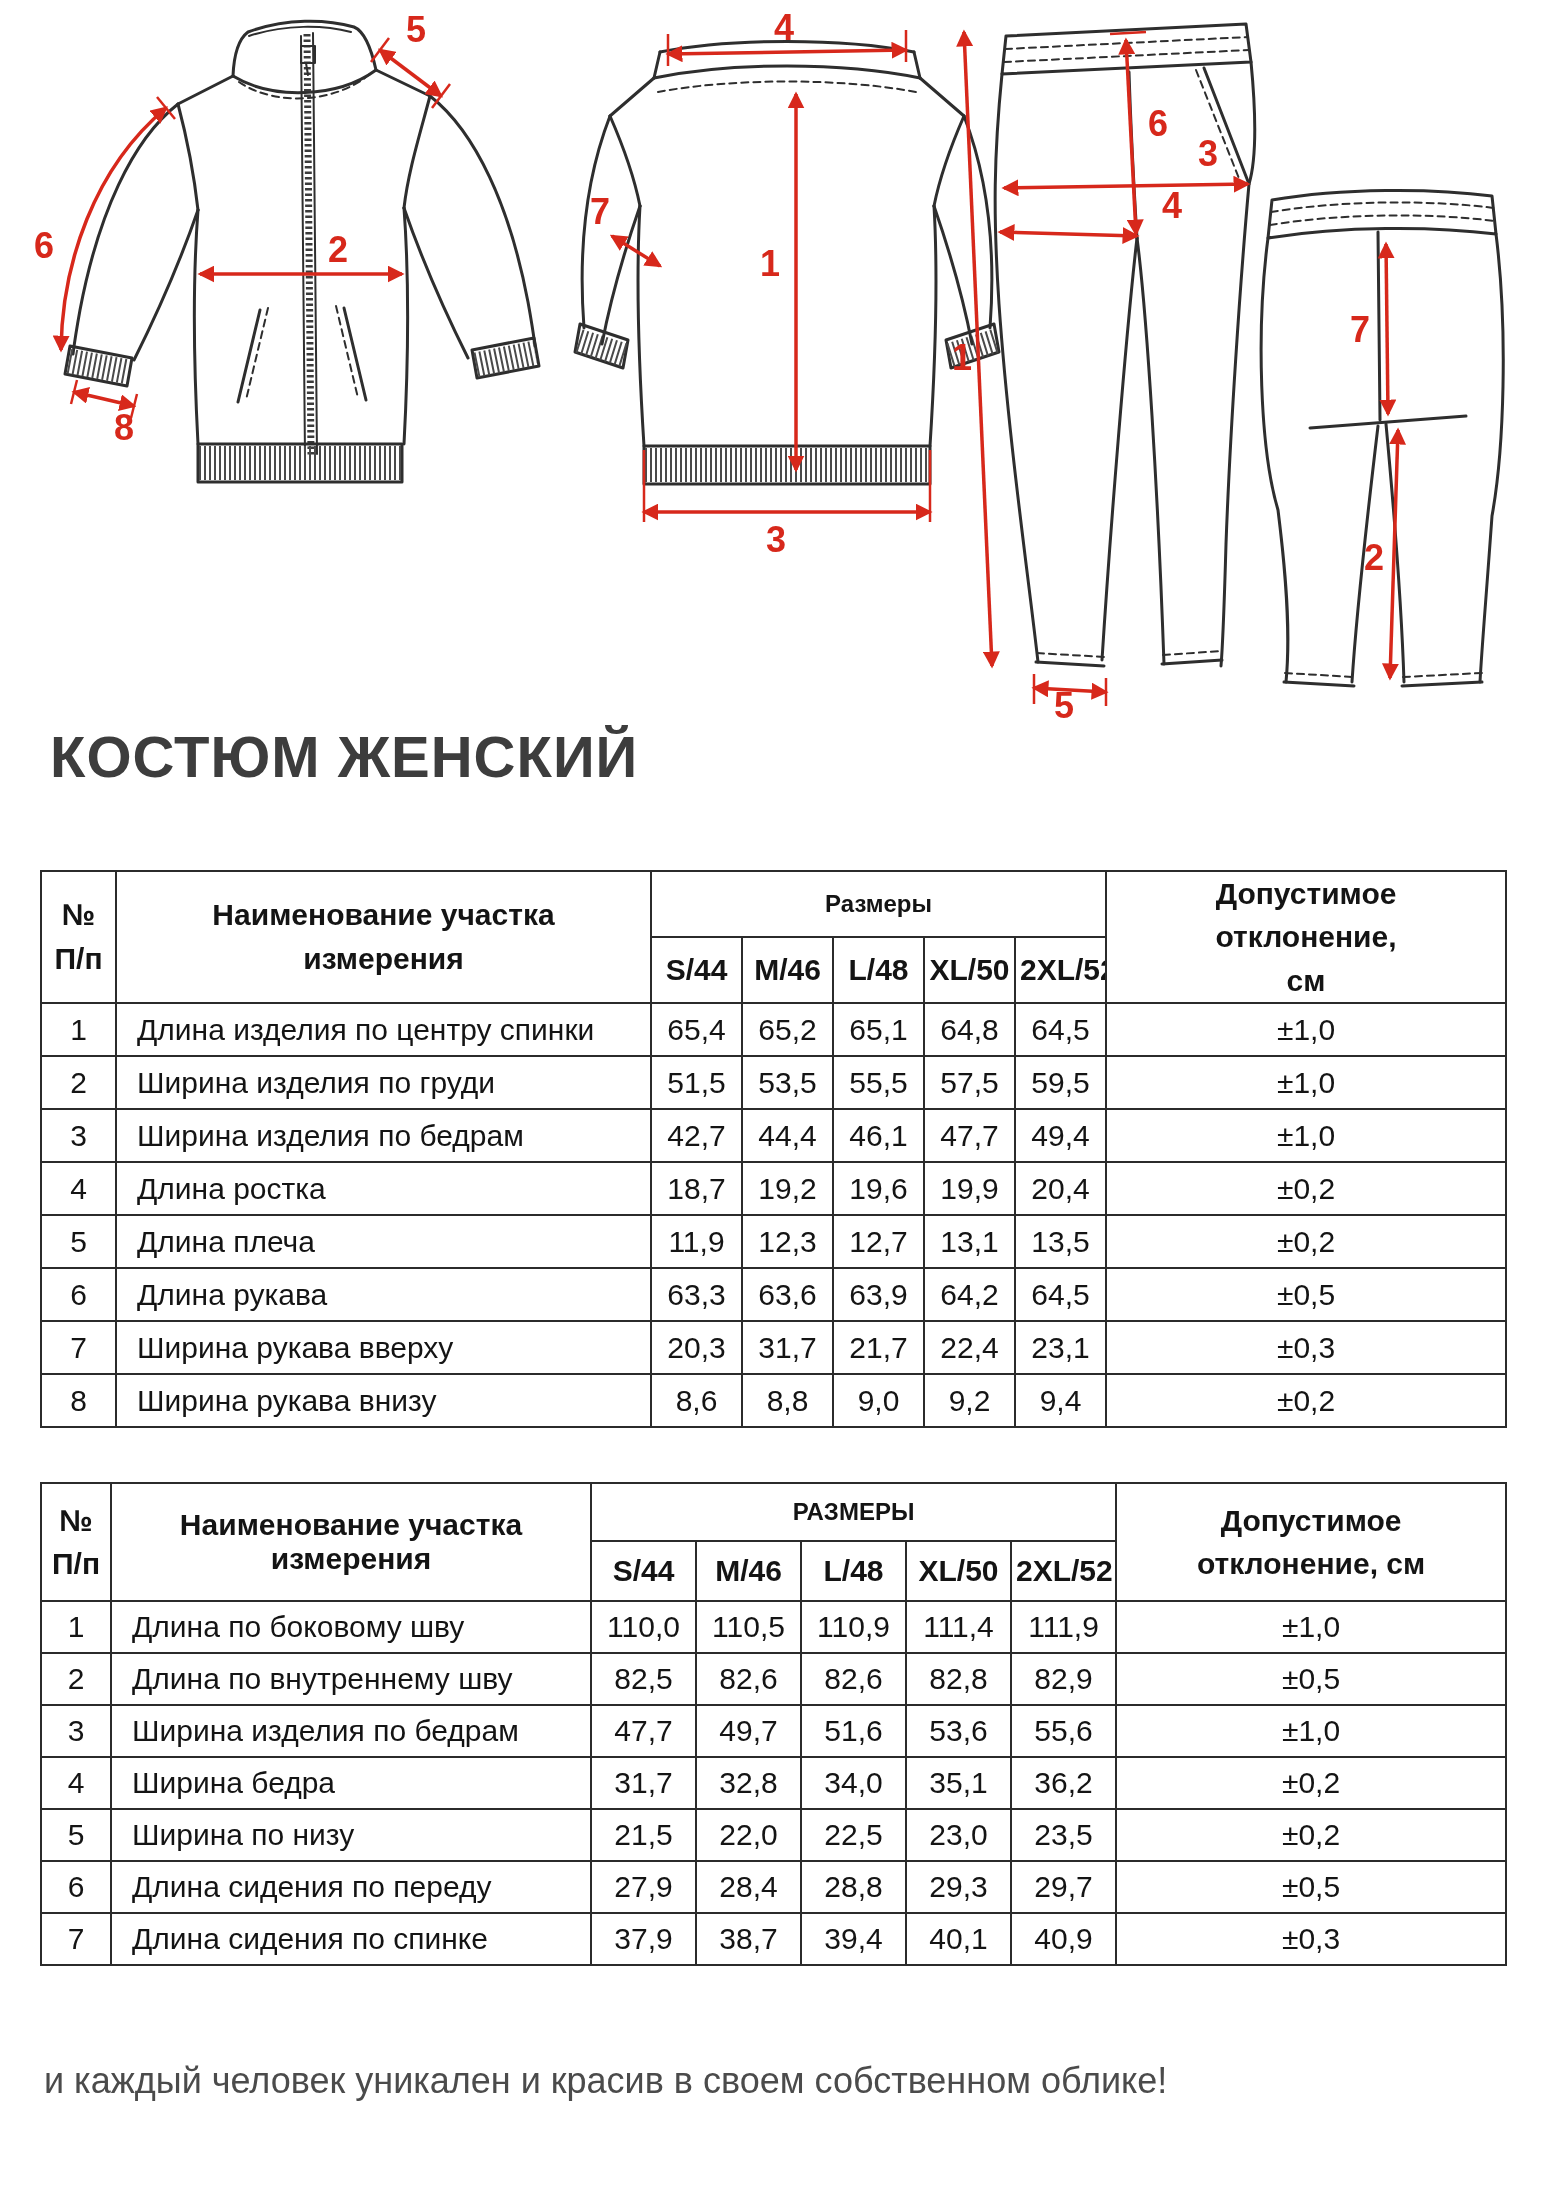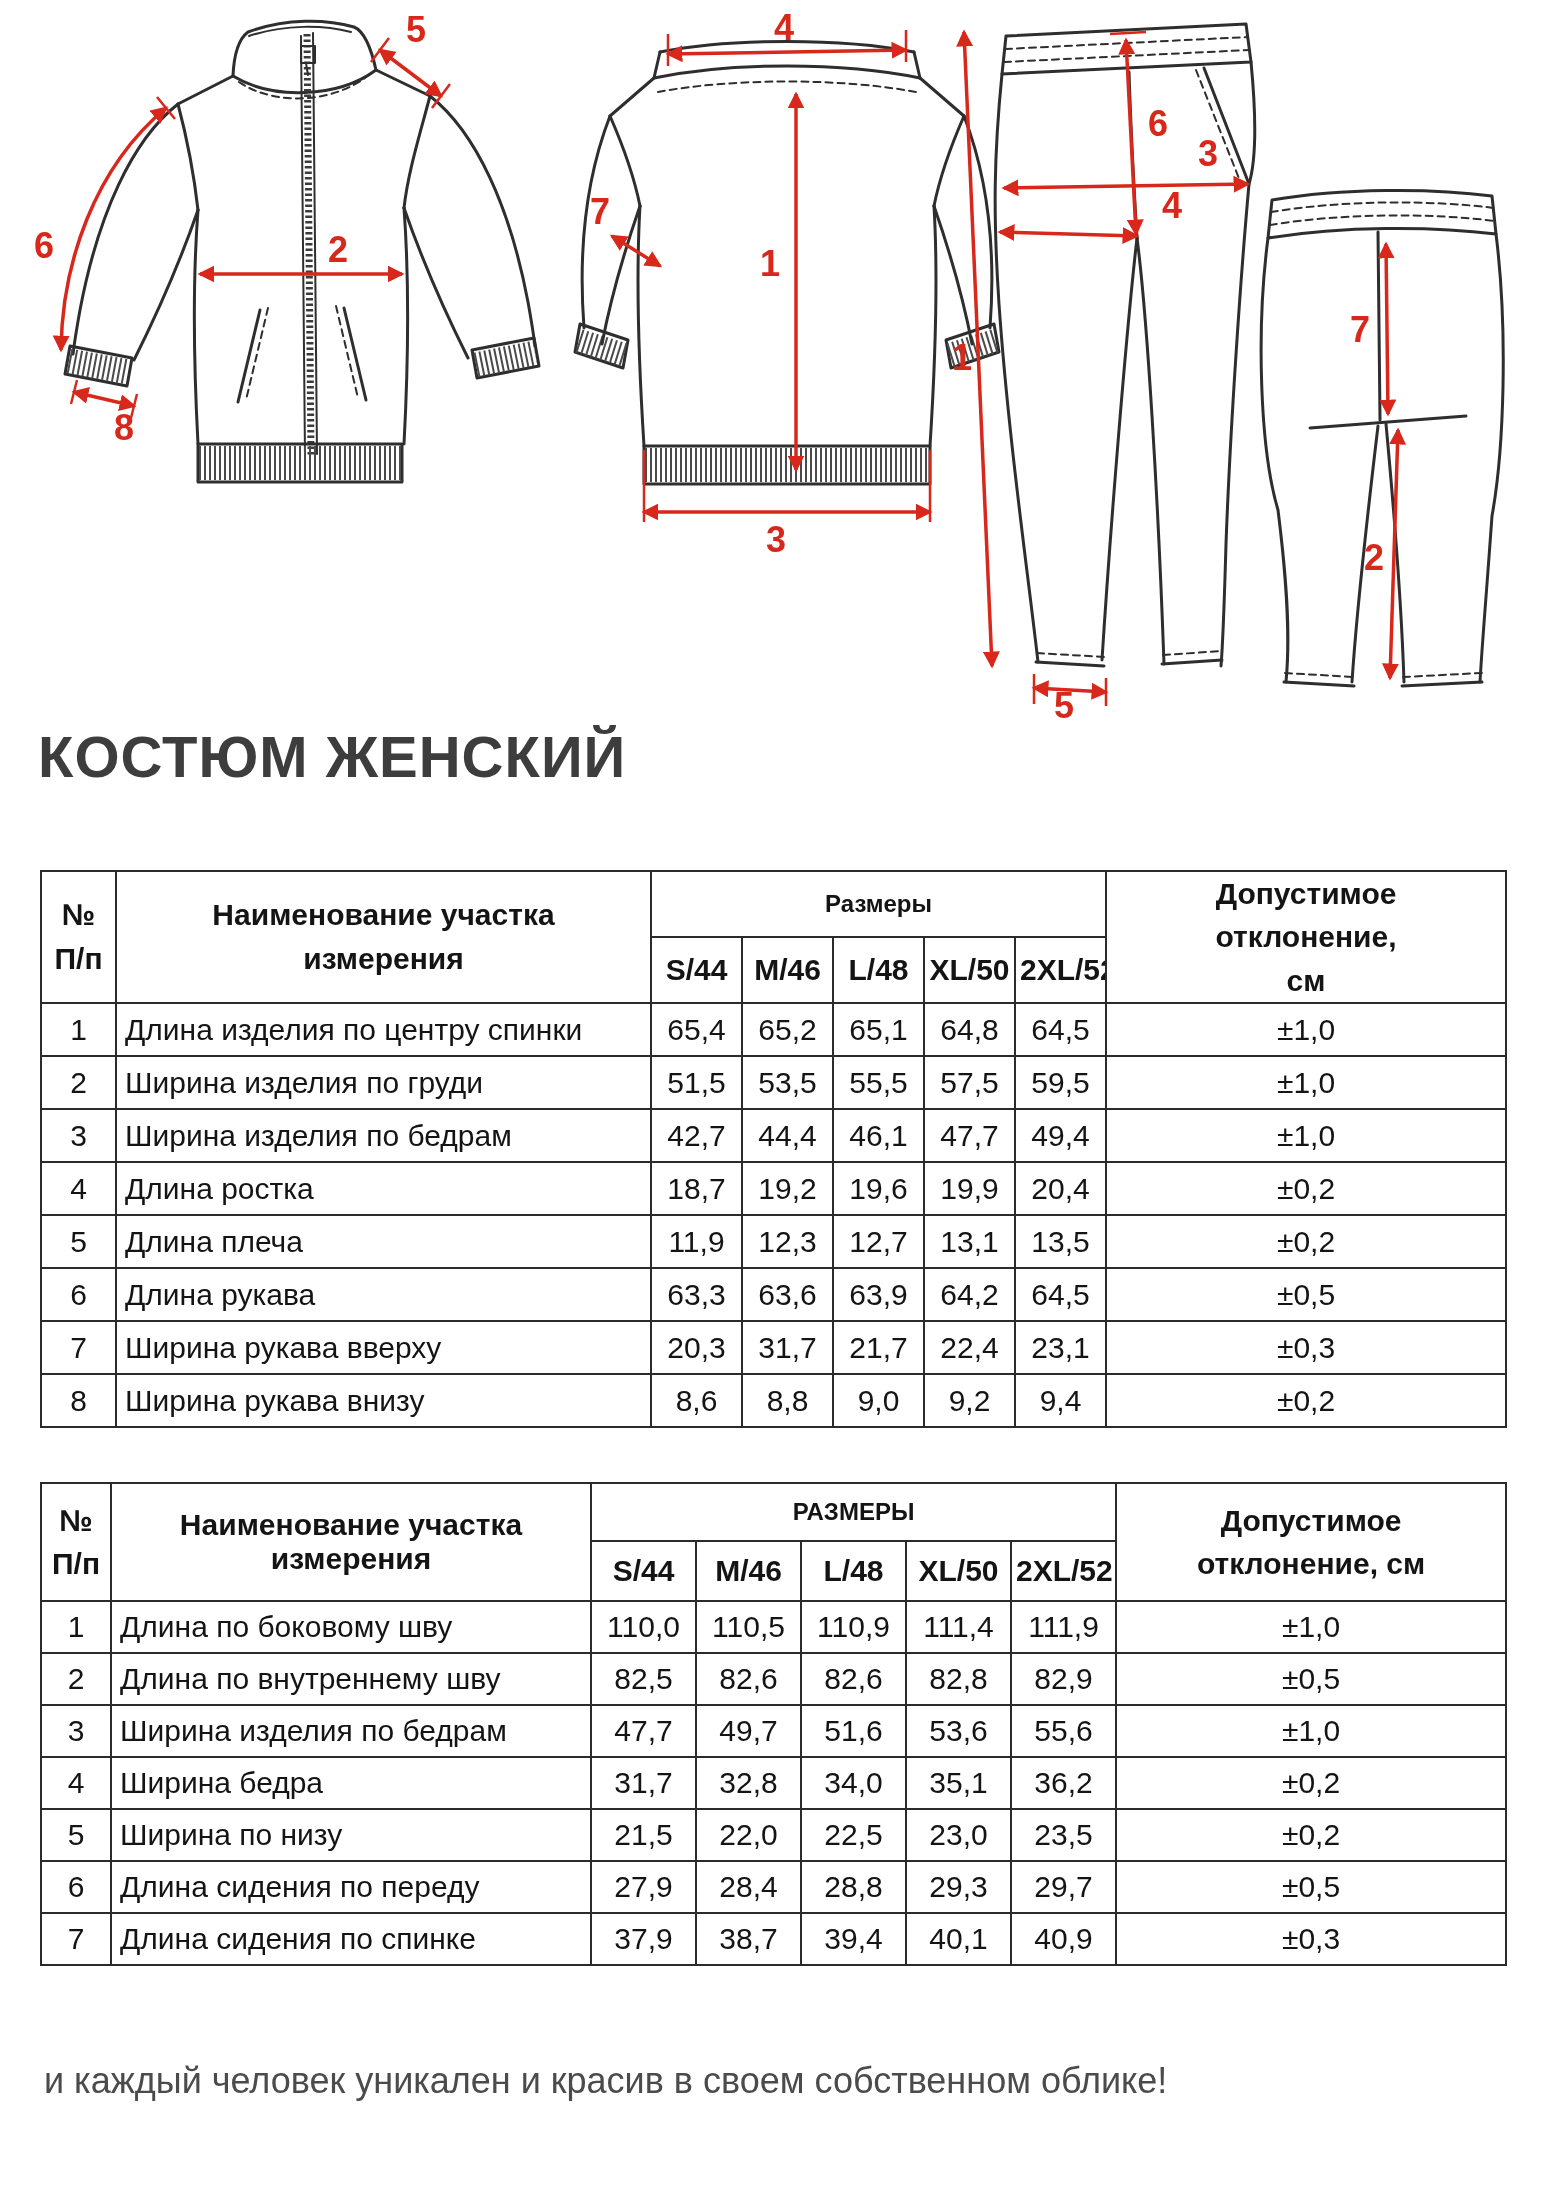--- a/index.html
+++ b/index.html
@@ -7,27 +7,27 @@
   .drawings{position:relative;width:1542px;height:722px}
   .drawings svg{position:absolute}
   .ln path,.ln line{fill:none;stroke:#2e2e2e;stroke-width:3;stroke-linecap:round;stroke-linejoin:round}
   .ln .thin{stroke-width:2}
   .ln .dash{stroke-width:2;stroke-dasharray:7 5}
   .ln .rib{stroke:#4a4a4a;stroke-dasharray:2 3;stroke-linecap:butt}
   .ln .zip{stroke:#3b3b3b;stroke-dasharray:2.5 3;stroke-linecap:butt}
   .red line,.red path{fill:none;stroke:#d7281b;stroke-width:3.5;stroke-linecap:butt}
   .red .tick{stroke-width:2.5}
   .red text{fill:#d7281b;font-weight:bold;font-size:36px;stroke:none}
-  .page-title{margin:0 0 78px 38px;font-size:58px;font-weight:800;letter-spacing:1px;color:#3d3d3d;line-height:1.2}
+  .page-title{margin:0 0 78px 50px;font-size:58px;font-weight:800;letter-spacing:1px;color:#3d3d3d;line-height:1.2}
   table{border-collapse:collapse;margin-left:40px;table-layout:fixed;width:1465px}
   td,th{border:2px solid #2b2b2b;font-size:30px;color:#141414;padding:0 4px;overflow:hidden}
   th{font-weight:bold}
   .ml{white-space:pre-line;line-height:1.45}
   .sizes-title{font-size:24px}
-  .nm{text-align:left;padding-left:8px}
+  .nm{text-align:left;padding-left:20px}
   .c{text-align:center}
   .tol{font-weight:normal;text-align:center}
   #t1 thead tr.r1{height:56px}
   #t1 thead tr.r2{height:56px}
   #t1 tbody tr{height:53px}
   #t2{margin-top:54px}
   #t2 thead tr.r1{height:58px}
   #t2 thead tr.r2{height:60px}
   #t2 tbody tr{height:52px}
   .footer{margin:88px 0 0 44px;font-size:36px;color:#4b4b4b;line-height:1.5}

